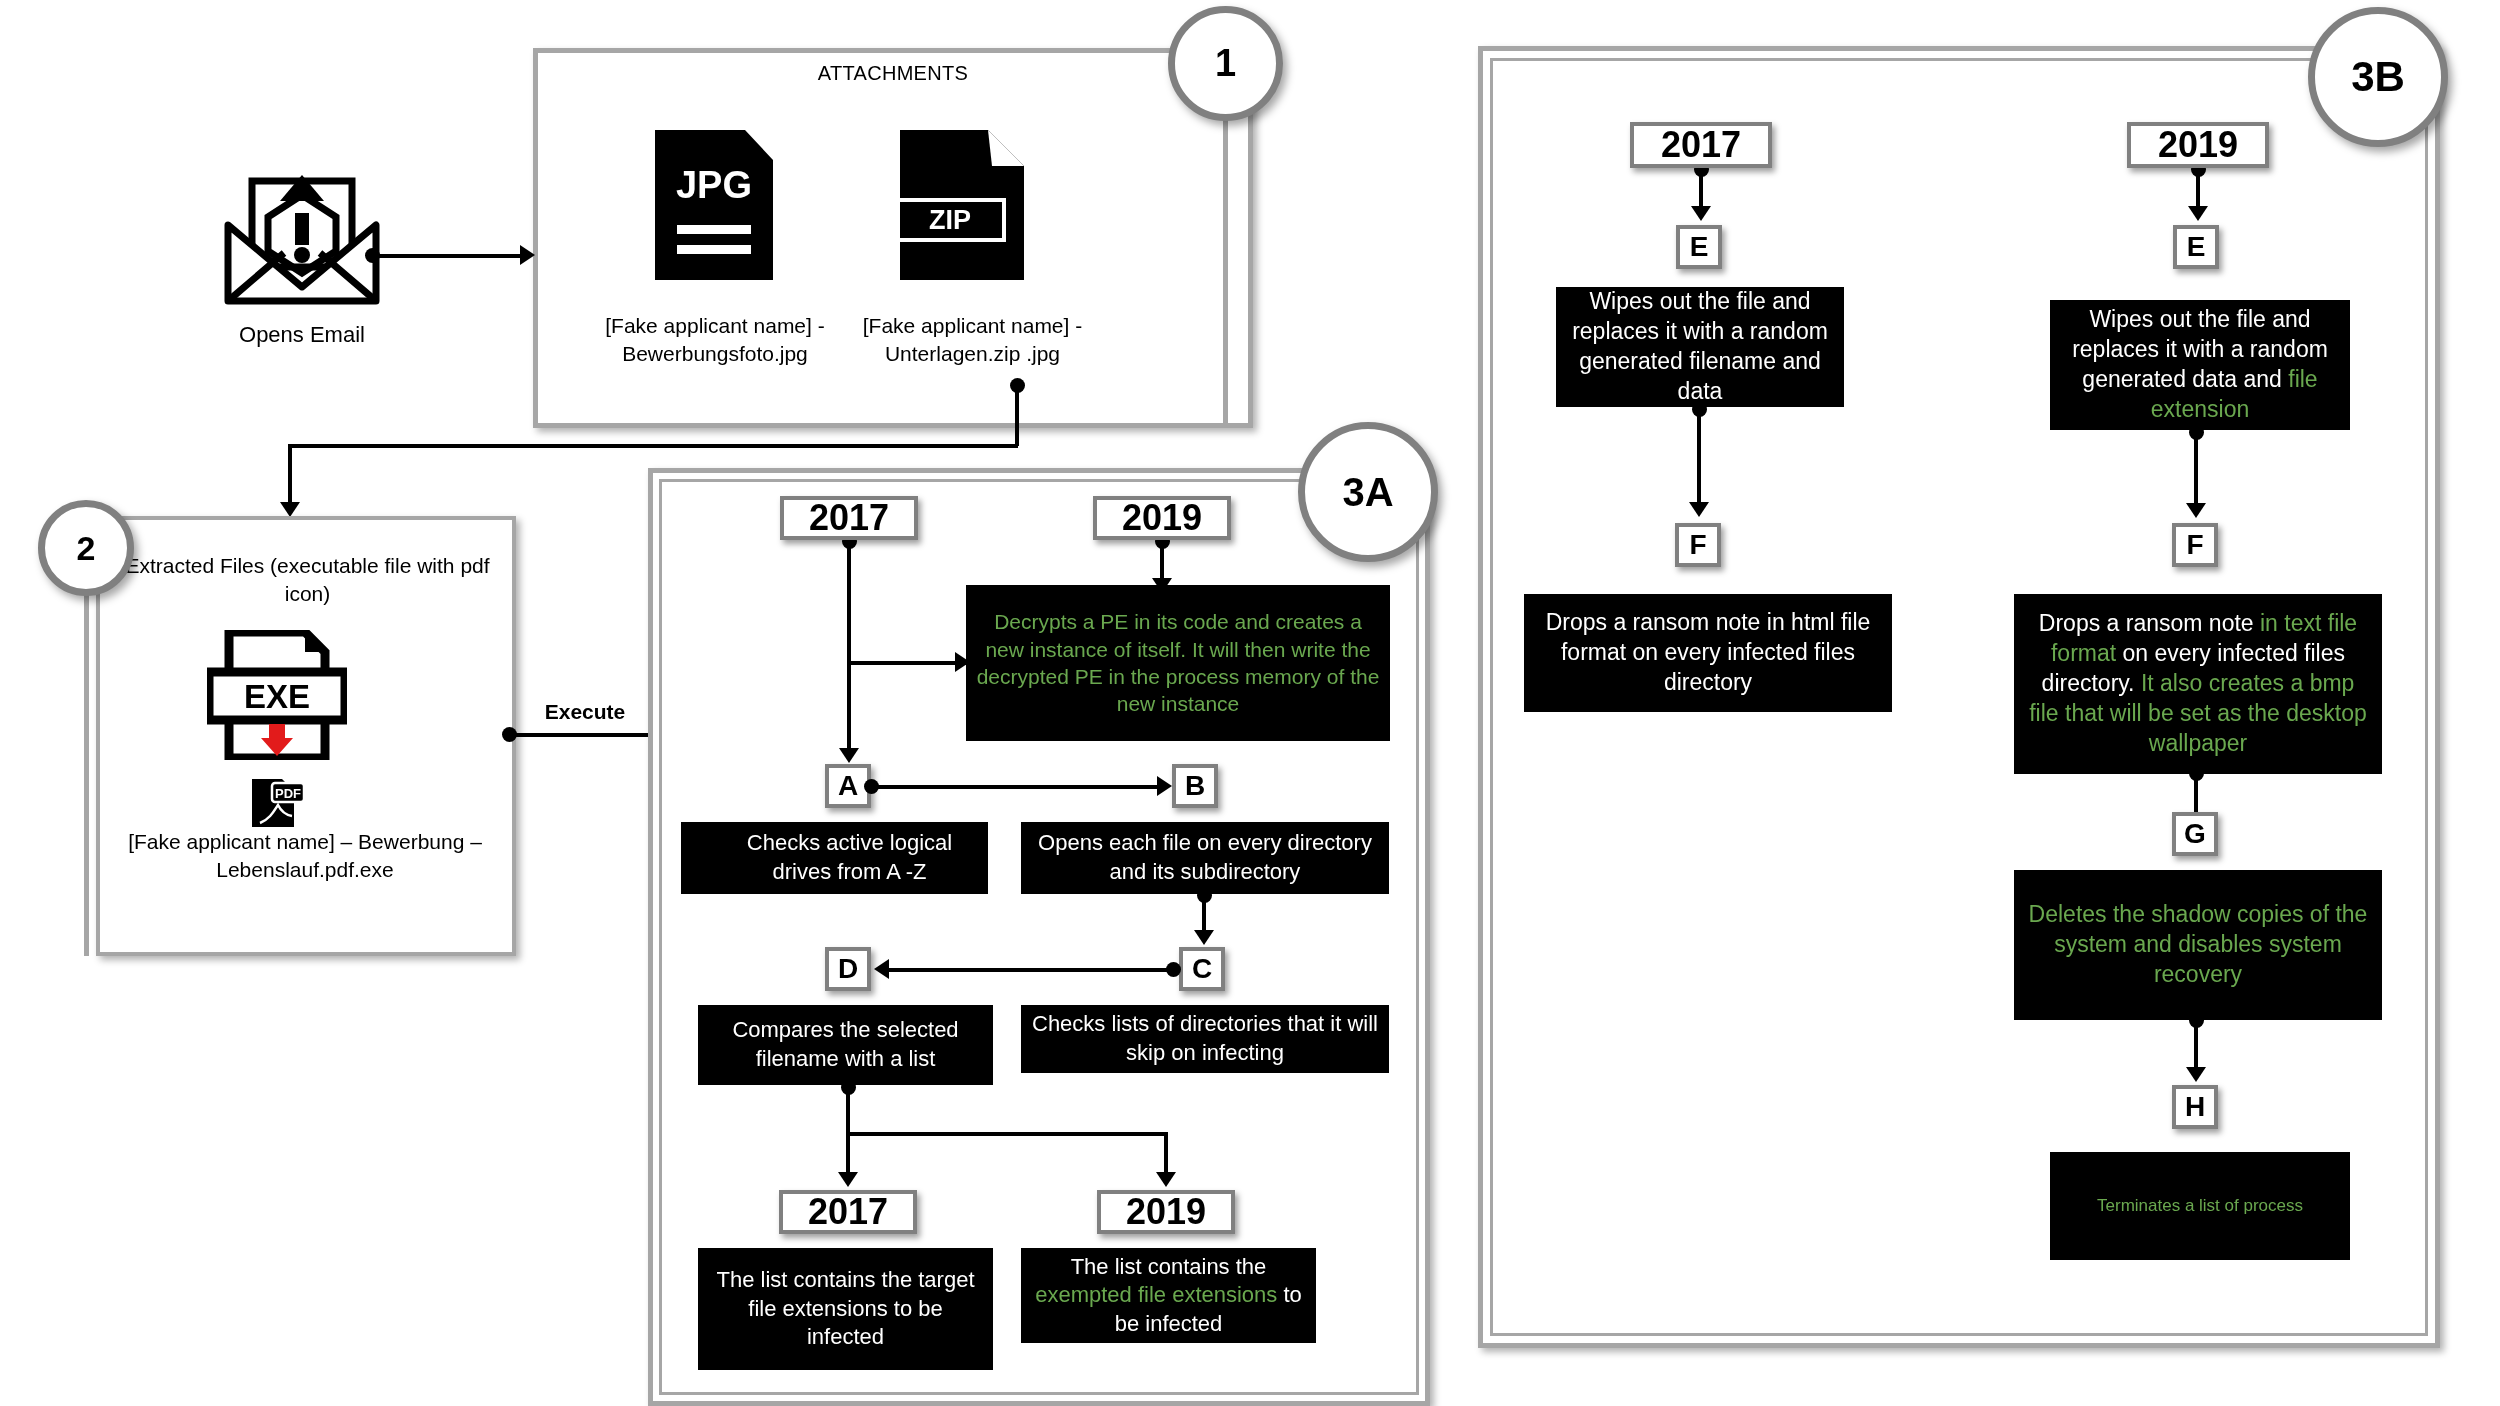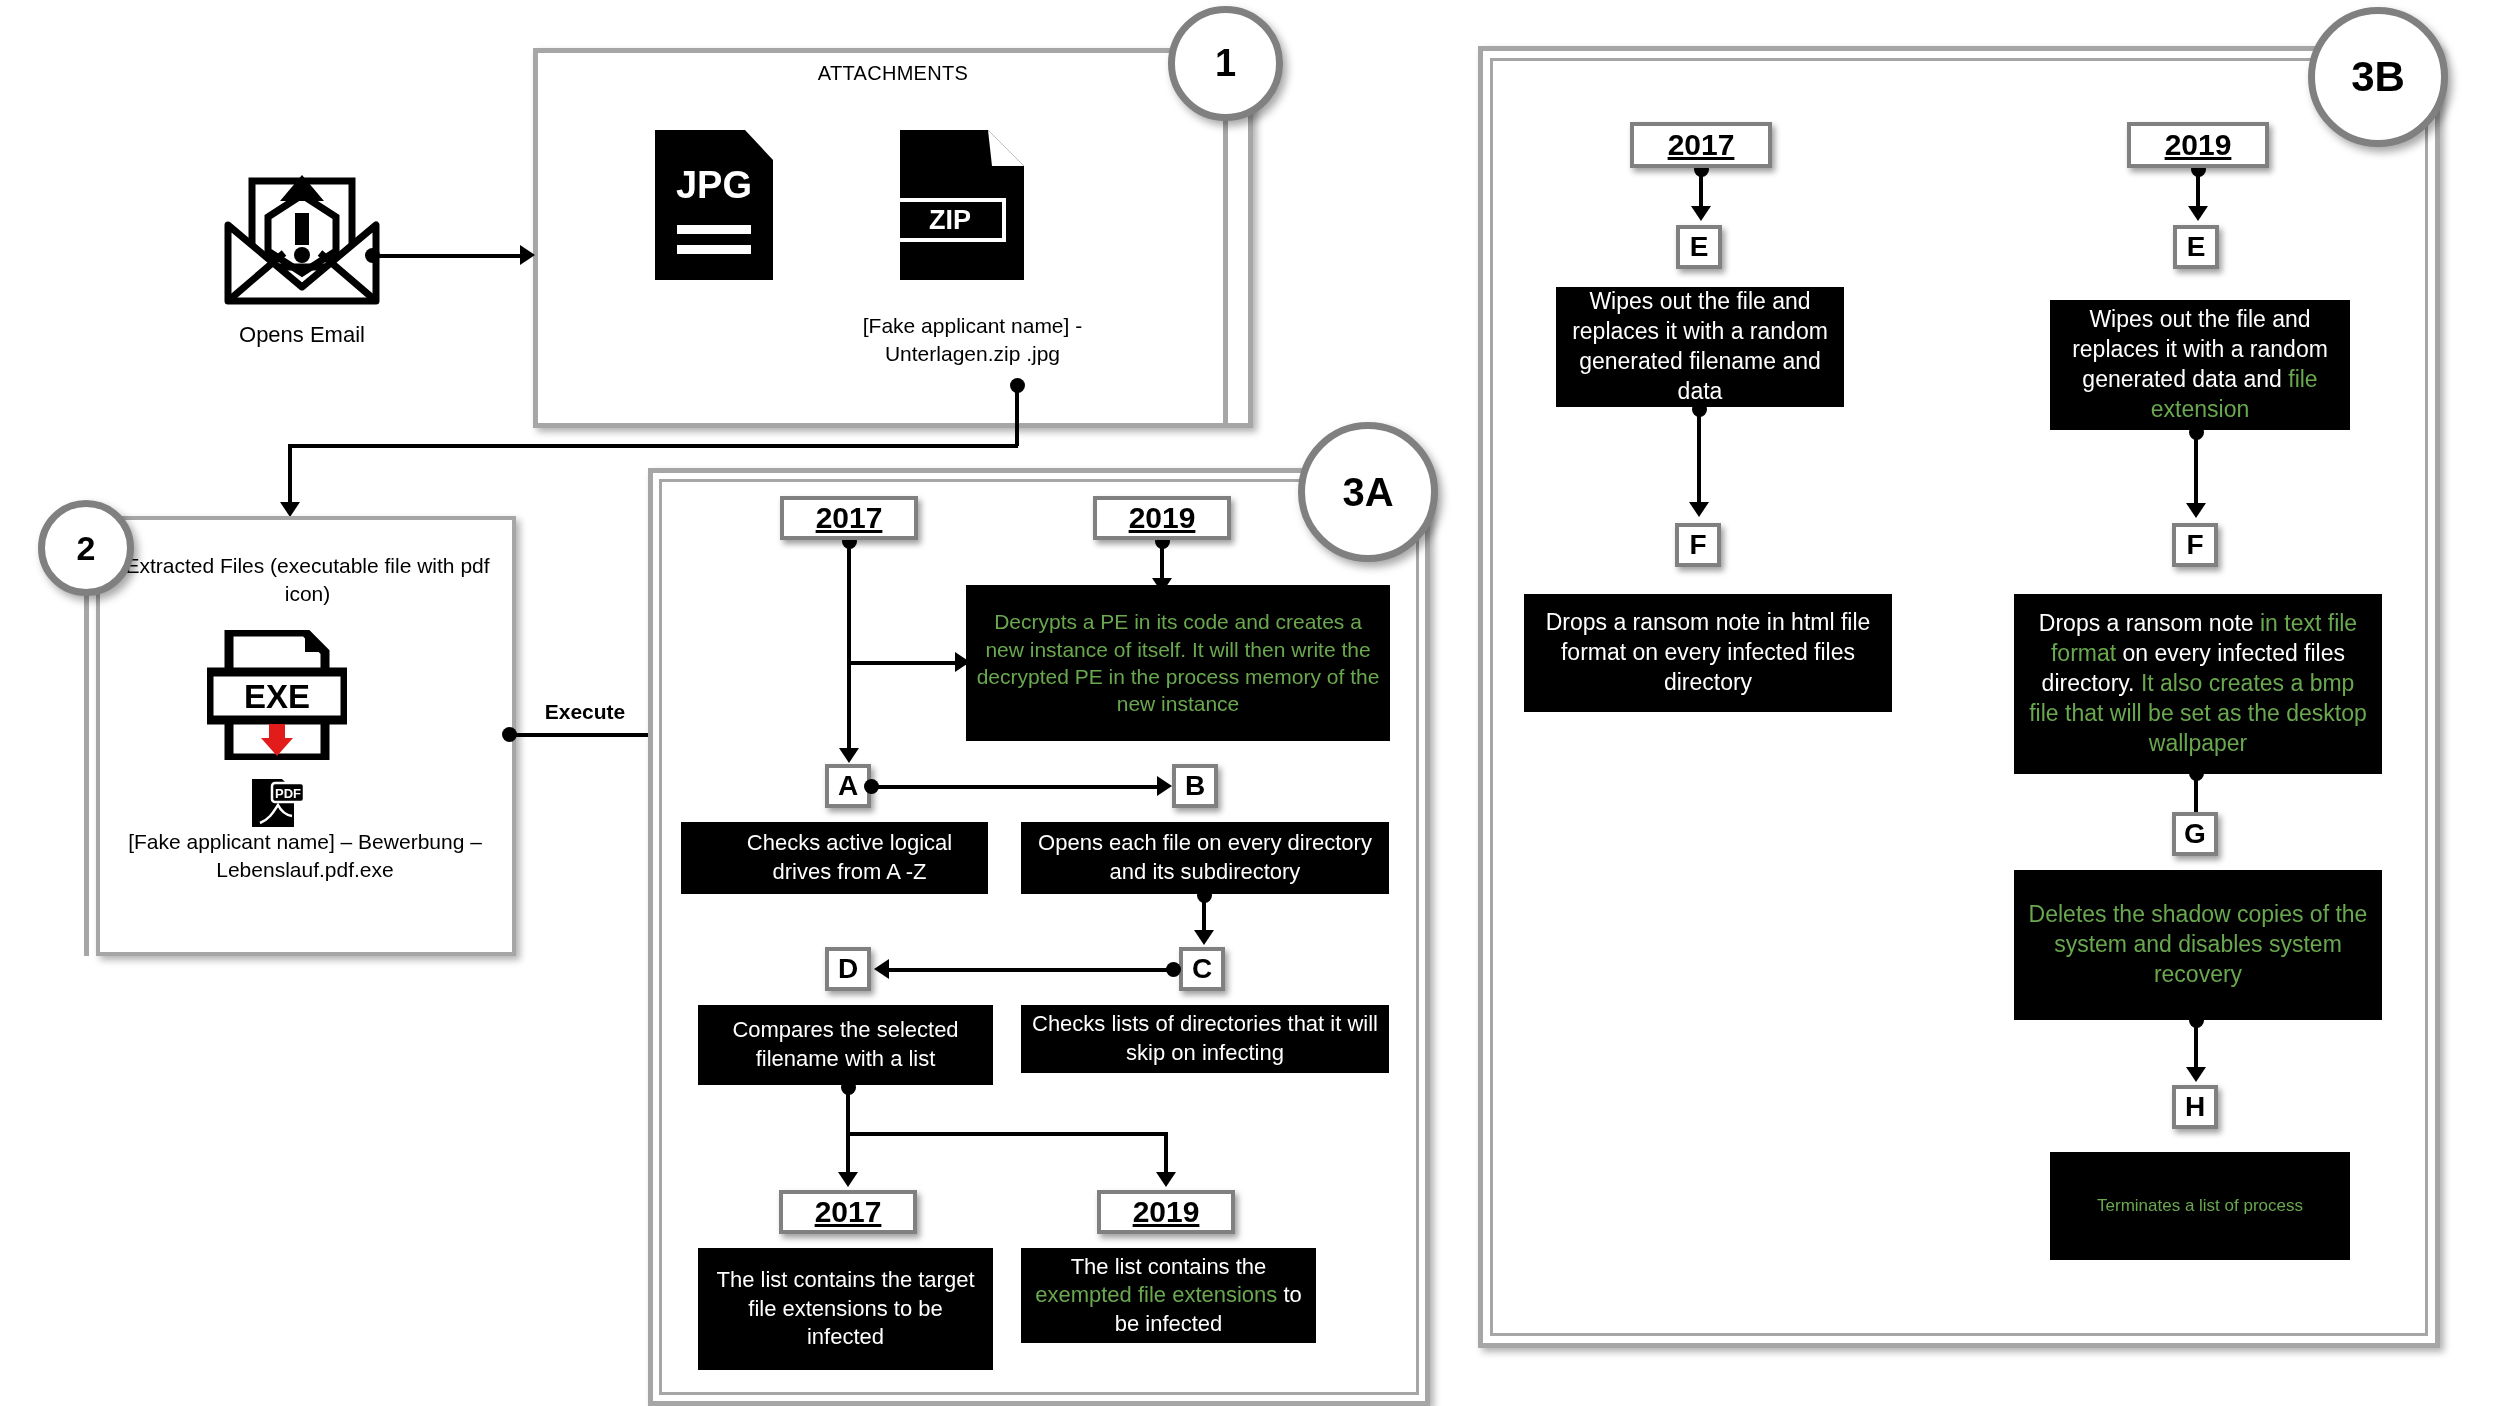--- a/index.html
+++ b/index.html
@@ -69,21 +69,21 @@
   .chip{
     position:absolute;
     background:#ffffff;
     border:4px solid #808080;
     box-shadow:3px 4px 6px rgba(0,0,0,0.38);
     display:flex;align-items:center;justify-content:center;
     font-weight:bold;color:#000;
     box-sizing:border-box;
     z-index:12;
   }
-  .chip.year{font-size:30px;text-decoration:underline;}
+  .chip.year{font-size:36px;}
   .chip.letter{font-size:28px;}
 
   
   .ln-h{position:absolute;background:#000;height:4px;}
   .ln-v{position:absolute;background:#000;width:4px;}
   .dot{position:absolute;width:15px;height:15px;border-radius:50%;background:#000;}
   .arr-d{position:absolute;width:0;height:0;border-left:10px solid transparent;border-right:10px solid transparent;border-top:15px solid #000;}
   .arr-r{position:absolute;width:0;height:0;border-top:10px solid transparent;border-bottom:10px solid transparent;border-left:15px solid #000;}
   .arr-l{position:absolute;width:0;height:0;border-top:10px solid transparent;border-bottom:10px solid transparent;border-right:15px solid #000;}
   .gray-ln-v{position:absolute;background:#a6a6a6;width:5px;}
@@ -105,20 +105,21 @@
   <div class="txt attach-title" style="left:733px;top:62px;width:320px;">ATTACHMENTS</div>
 
   <div class="abs" style="left:655px;top:130px;">
     <svg width="118" height="150" viewBox="0 0 118 150">
       <path d="M0 0 H90 L118 30 V150 H0 Z" fill="#000000"></path>
       <text x="59" y="68" fill="#ffffff" font-size="38" font-weight="bold" font-family="Liberation Sans, sans-serif" text-anchor="middle">JPG</text>
       <rect x="22" y="95" width="74" height="9" fill="#ffffff"></rect>
       <rect x="22" y="115" width="74" height="9" fill="#ffffff"></rect>
     </svg>
   </div>
+  <div class="txt cap" style="left:590px;top:312px;width:250px;">[Fake applicant name] - Bewerbungsfoto.jpg</div>
 
   <div class="abs" style="left:900px;top:130px;">
     <svg width="124" height="150" viewBox="0 0 124 150">
       <path d="M0 0 H88 L124 36 V150 H0 Z" fill="#000000"></path>
       <path d="M88 0 L124 36 H92 Z" fill="#ffffff"></path>
       <rect x="-6" y="68" width="112" height="44" fill="#ffffff"></rect>
       <rect x="-2" y="72" width="104" height="36" fill="#000000"></rect>
       <text x="50" y="99" fill="#ffffff" font-size="27" font-weight="bold" font-family="Liberation Sans, sans-serif" text-anchor="middle">ZIP</text>
     </svg>
   </div>

